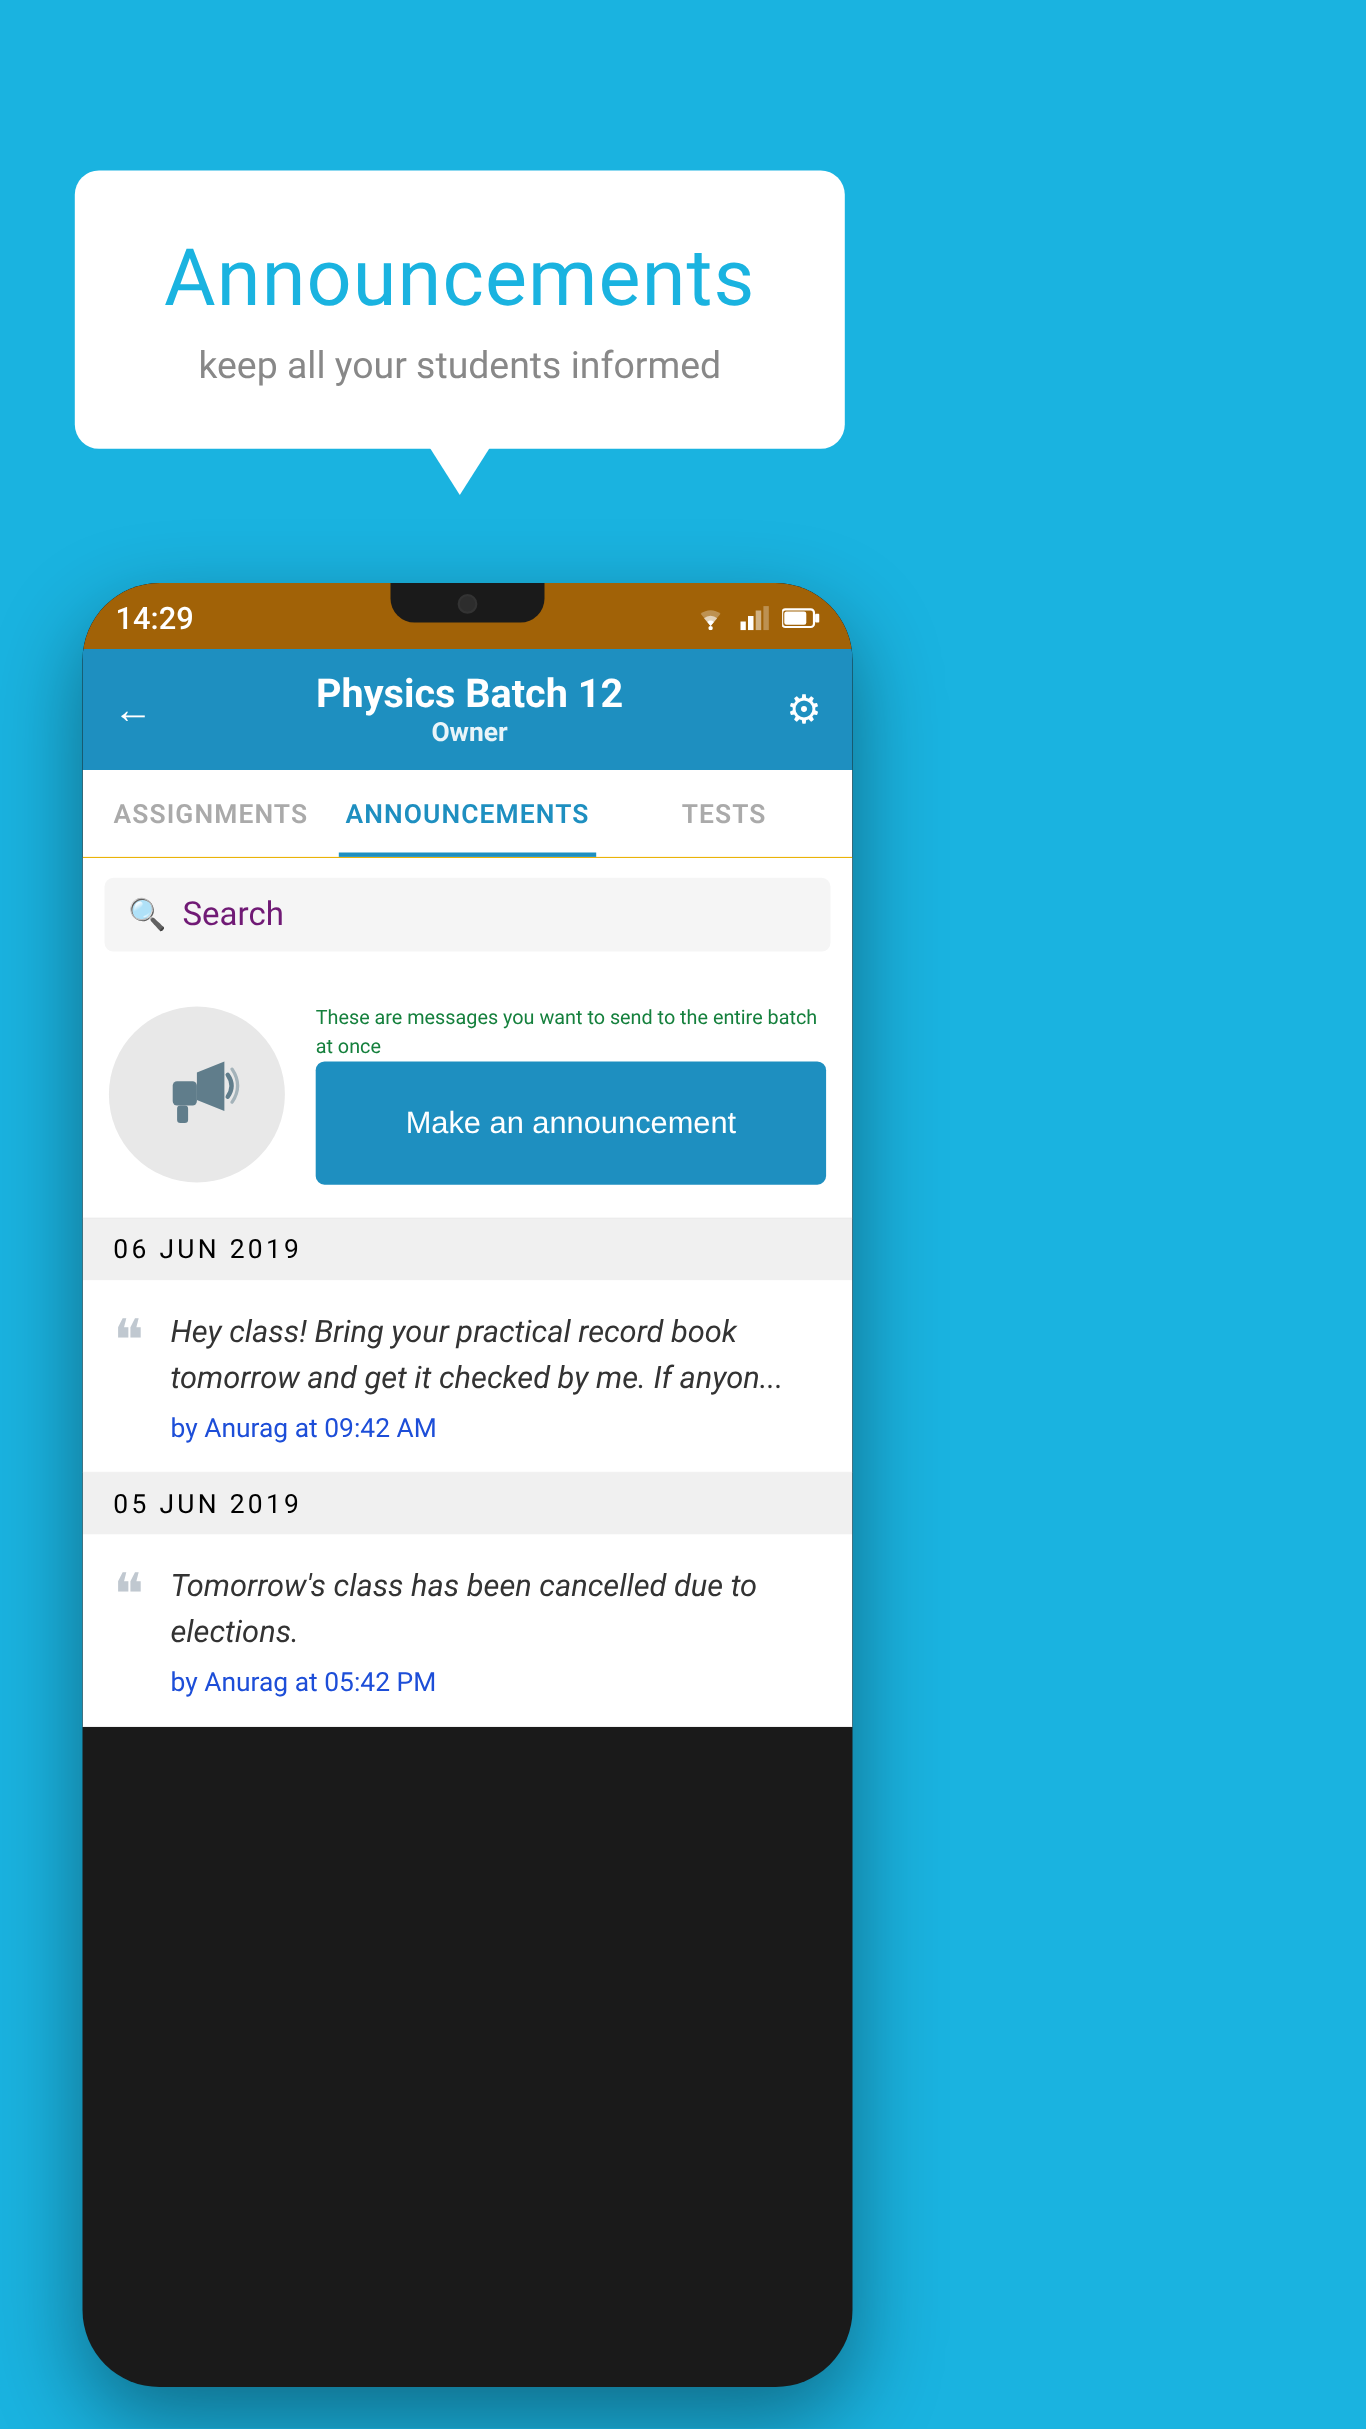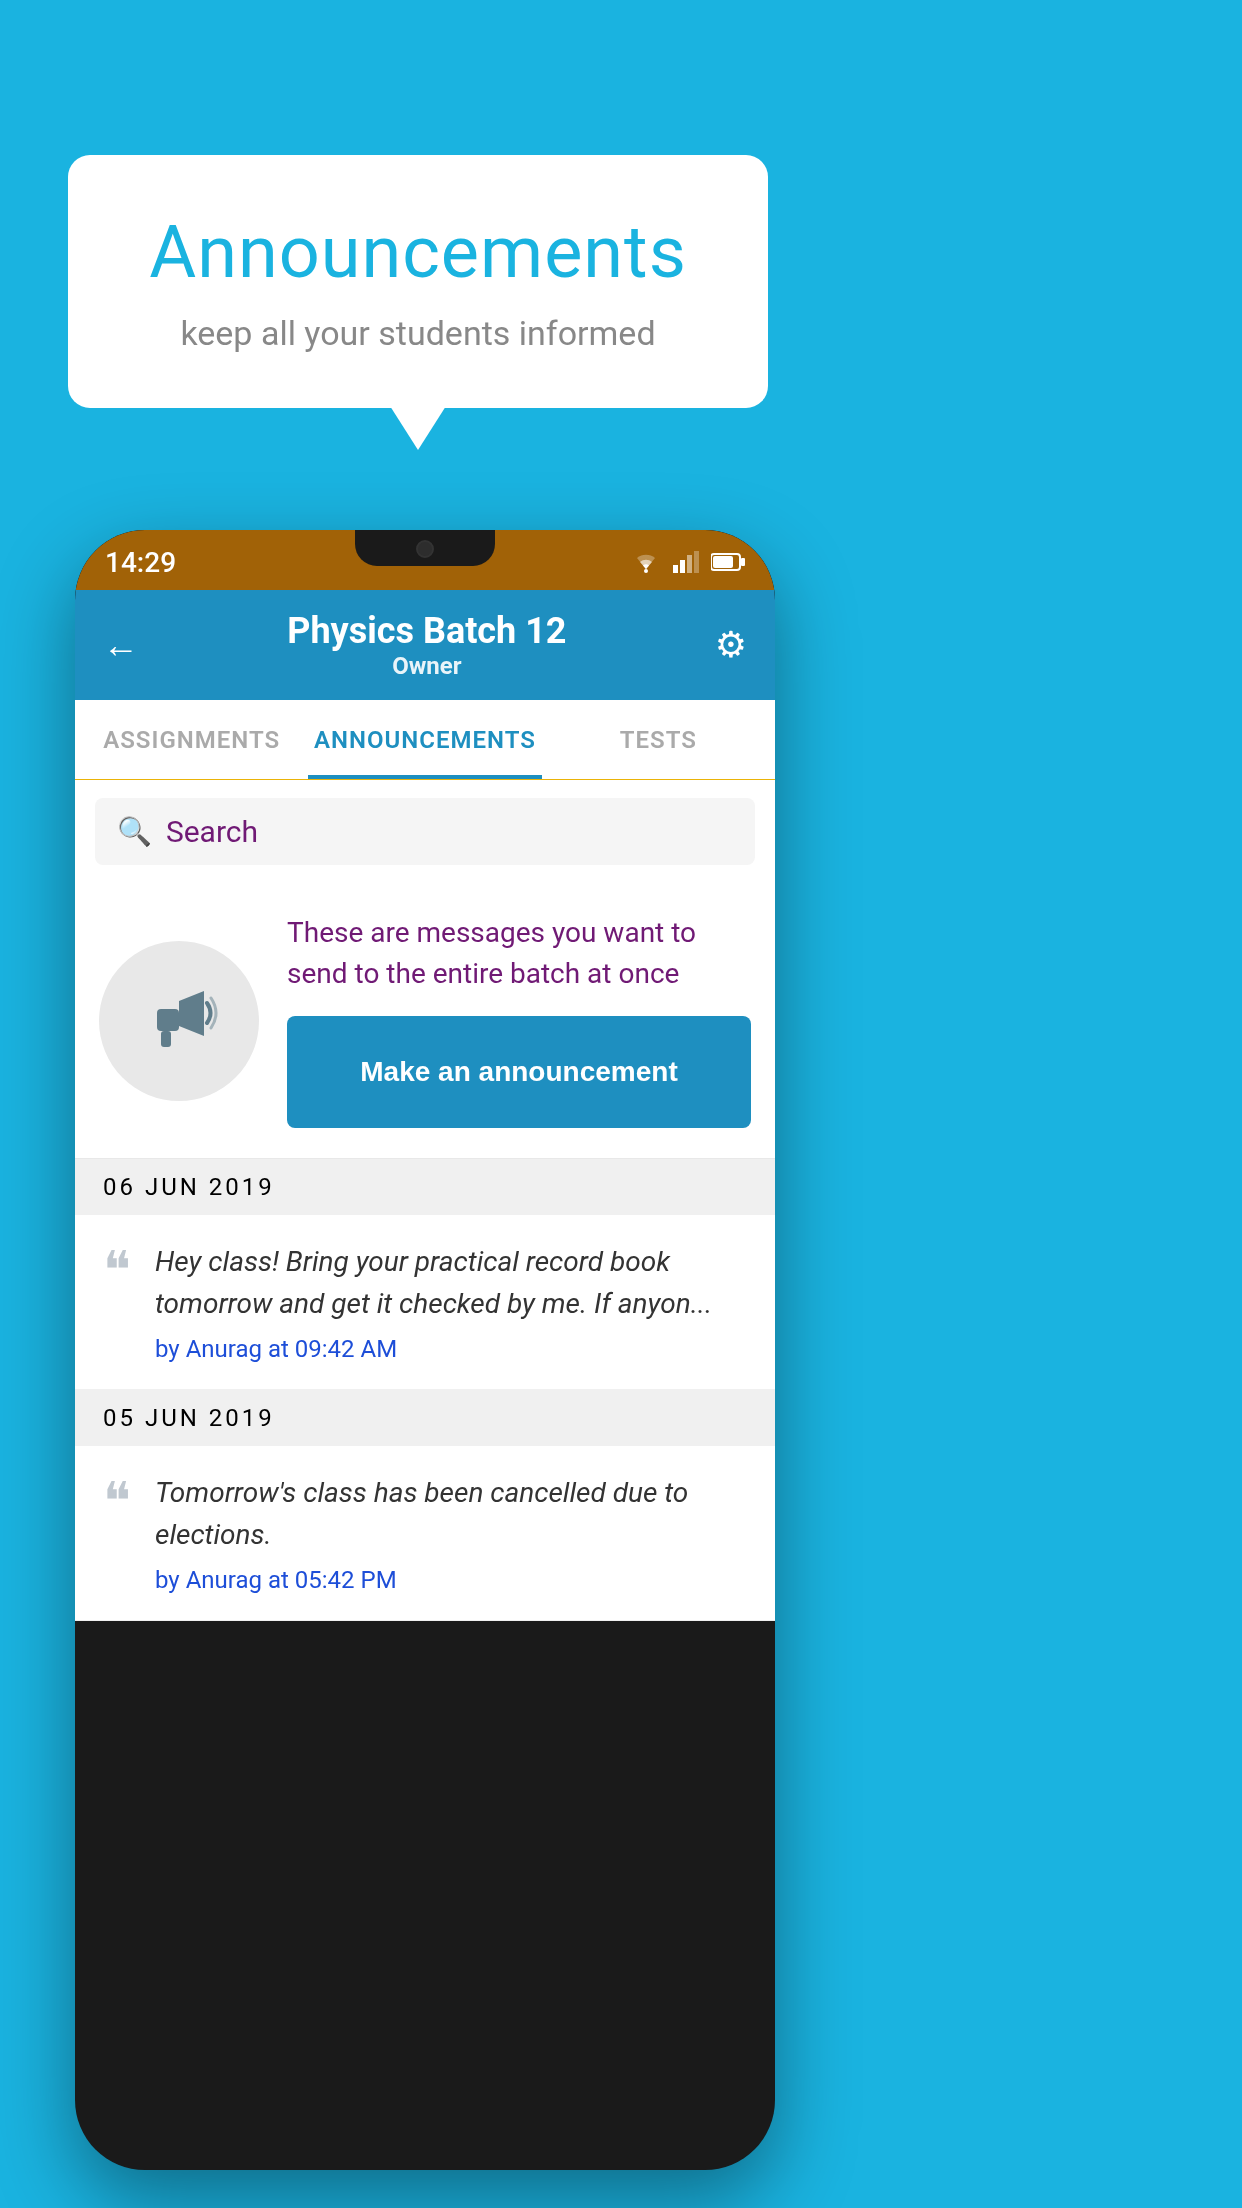--- a/index.html
+++ b/index.html
@@ -274,34 +274,33 @@
       align-items: center;
       justify-content: center;
       flex-shrink: 0;
     }
 
     .promo-right {
       flex: 1;
     }
 
     .promo-text {
-      color: #701a75;
-      font-size: 28px;
+      color: #15803d;
+      font-size: 18px;
       line-height: 1.45;
-      margin-bottom: 22px;
     }
 
     .make-announcement-btn {
       background: #1e8fc0;
       color: white;
       border: none;
       border-radius: 8px;
       padding: 40px 32px;
       font-size: 28px;
-      font-weight: 700;
+      font-weight: 400;
       cursor: pointer;
       width: 100%;
     }
 
     
     .date-divider {
       background: #f0f0f0;
       padding: 14px 28px;
       font-size: 24px;
       color: #000000;

